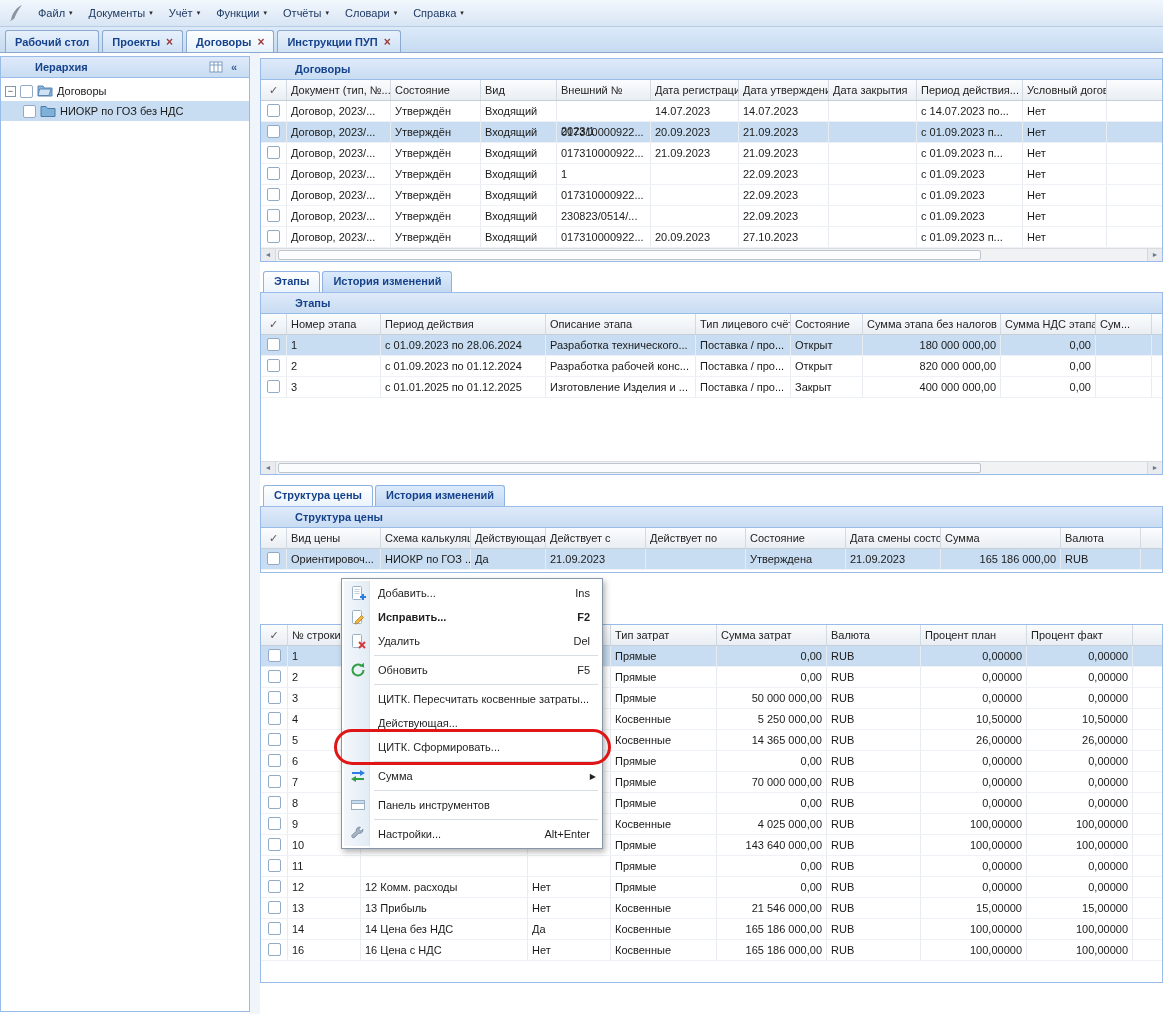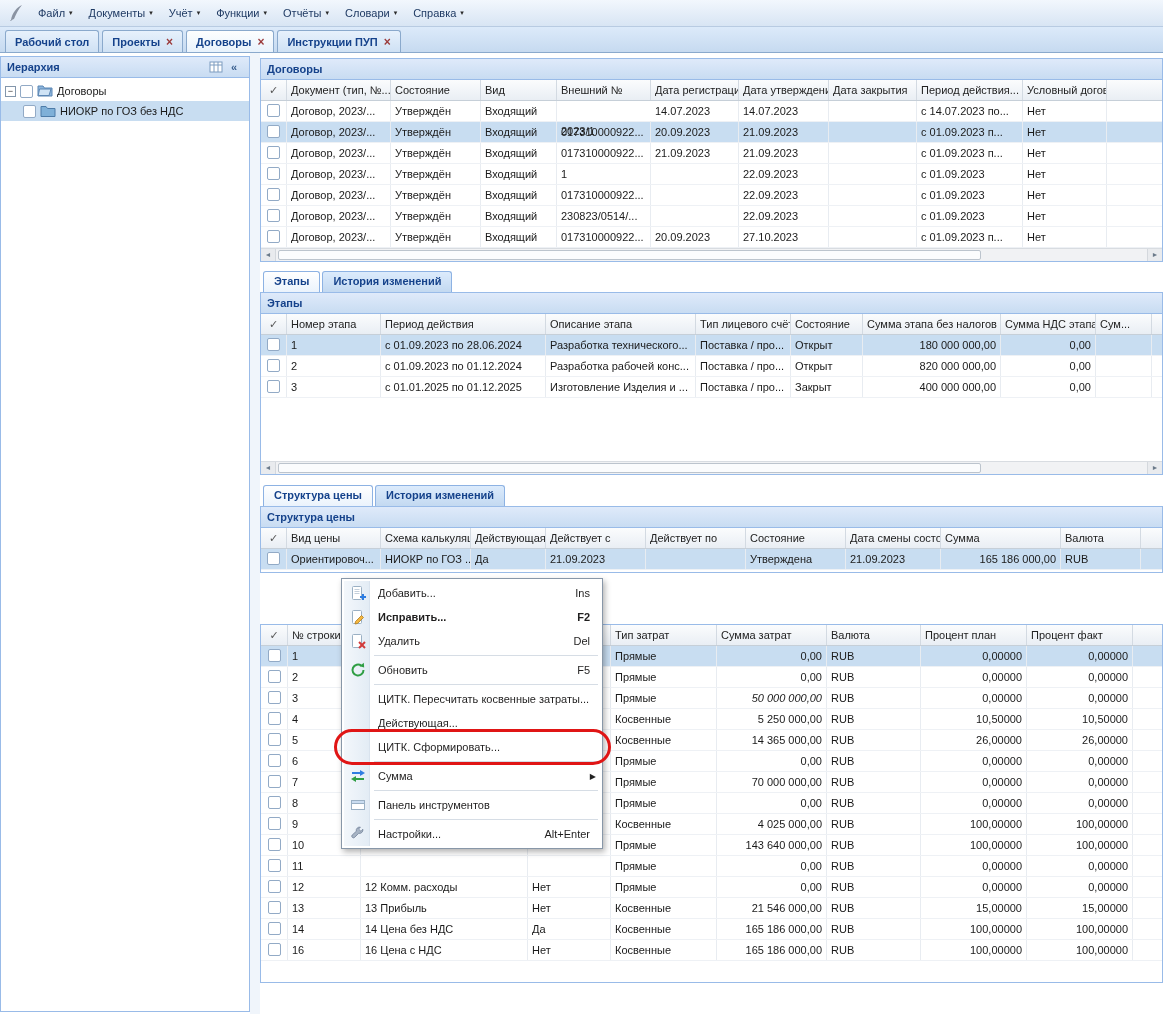--- a/index.html
+++ b/index.html
@@ -23,21 +23,21 @@
     color:#15428b;font-weight:bold;display:flex;align-items:center;gap:6px;}
   .tab.active{background:linear-gradient(#fdfefe,#e8f2fc);}
   .tclose{color:#9b3a3a;font-weight:bold;font-size:12px;line-height:1;}
 
   
   #hier-panel{position:absolute;left:0;top:56px;width:250px;height:956px;
     border:1px solid #99bbe8;background:#fff;}
   .panel-hdr{height:21px;padding:0 6px;background:linear-gradient(#dfeafa,#c8dcf2);
     border-bottom:1px solid #99bbe8;color:#15428b;font-weight:bold;
     display:flex;align-items:center;}
-  .ph-title{flex:1;overflow:hidden;white-space:nowrap;}
+  .ph-title{flex:1;overflow:hidden;white-space:nowrap;margin-left:28px;}
   .hdr-btn{width:18px;height:16px;display:inline-flex;align-items:center;justify-content:center;
     color:#3a5f8f;font-weight:bold;font-size:11px;}
   .tree{padding-top:3px;}
   .tree-row{height:20px;display:flex;align-items:center;gap:4px;padding-left:4px;white-space:nowrap;}
   .tree-row.selected{background:var(--sel);}
   .t-indent{width:14px;}
   .expander{width:11px;height:11px;border:1px solid #8396ab;background:#fff;color:#333;
     font-size:9px;line-height:9px;text-align:center;flex:0 0 auto;}
   .cb{width:13px;height:13px;border:1px solid #92aac6;background:#fff;border-radius:2px;
     display:inline-block;flex:0 0 auto;}
@@ -439,21 +439,21 @@
           <div class="g-cell" style="width: 94px;">RUB</div>
           <div class="g-cell a-r" style="width: 106px;">0,00000</div>
           <div class="g-cell a-r" style="width: 106px;">0,00000</div>
         </div>
         <div class="g-row">
           <div class="g-cell a-c" style="width: 27px;"><span class="cb"></span></div>
           <div class="g-cell" style="width: 73px;">3</div>
           <div class="g-cell" style="width: 167px;"></div>
           <div class="g-cell" style="width: 83px;"></div>
           <div class="g-cell" style="width: 106px;">Прямые</div>
-          <div class="g-cell a-r" style="width: 110px; font-style: italic;">50 000 000,00</div>
+          <div class="g-cell a-r" style="width: 110px;">50 000 000,00</div>
           <div class="g-cell" style="width: 94px;">RUB</div>
           <div class="g-cell a-r" style="width: 106px;">0,00000</div>
           <div class="g-cell a-r" style="width: 106px;">0,00000</div>
         </div>
         <div class="g-row">
           <div class="g-cell a-c" style="width: 27px;"><span class="cb"></span></div>
           <div class="g-cell" style="width: 73px;">4</div>
           <div class="g-cell" style="width: 167px;"></div>
           <div class="g-cell" style="width: 83px;"></div>
           <div class="g-cell" style="width: 106px;">Косвенные</div>

